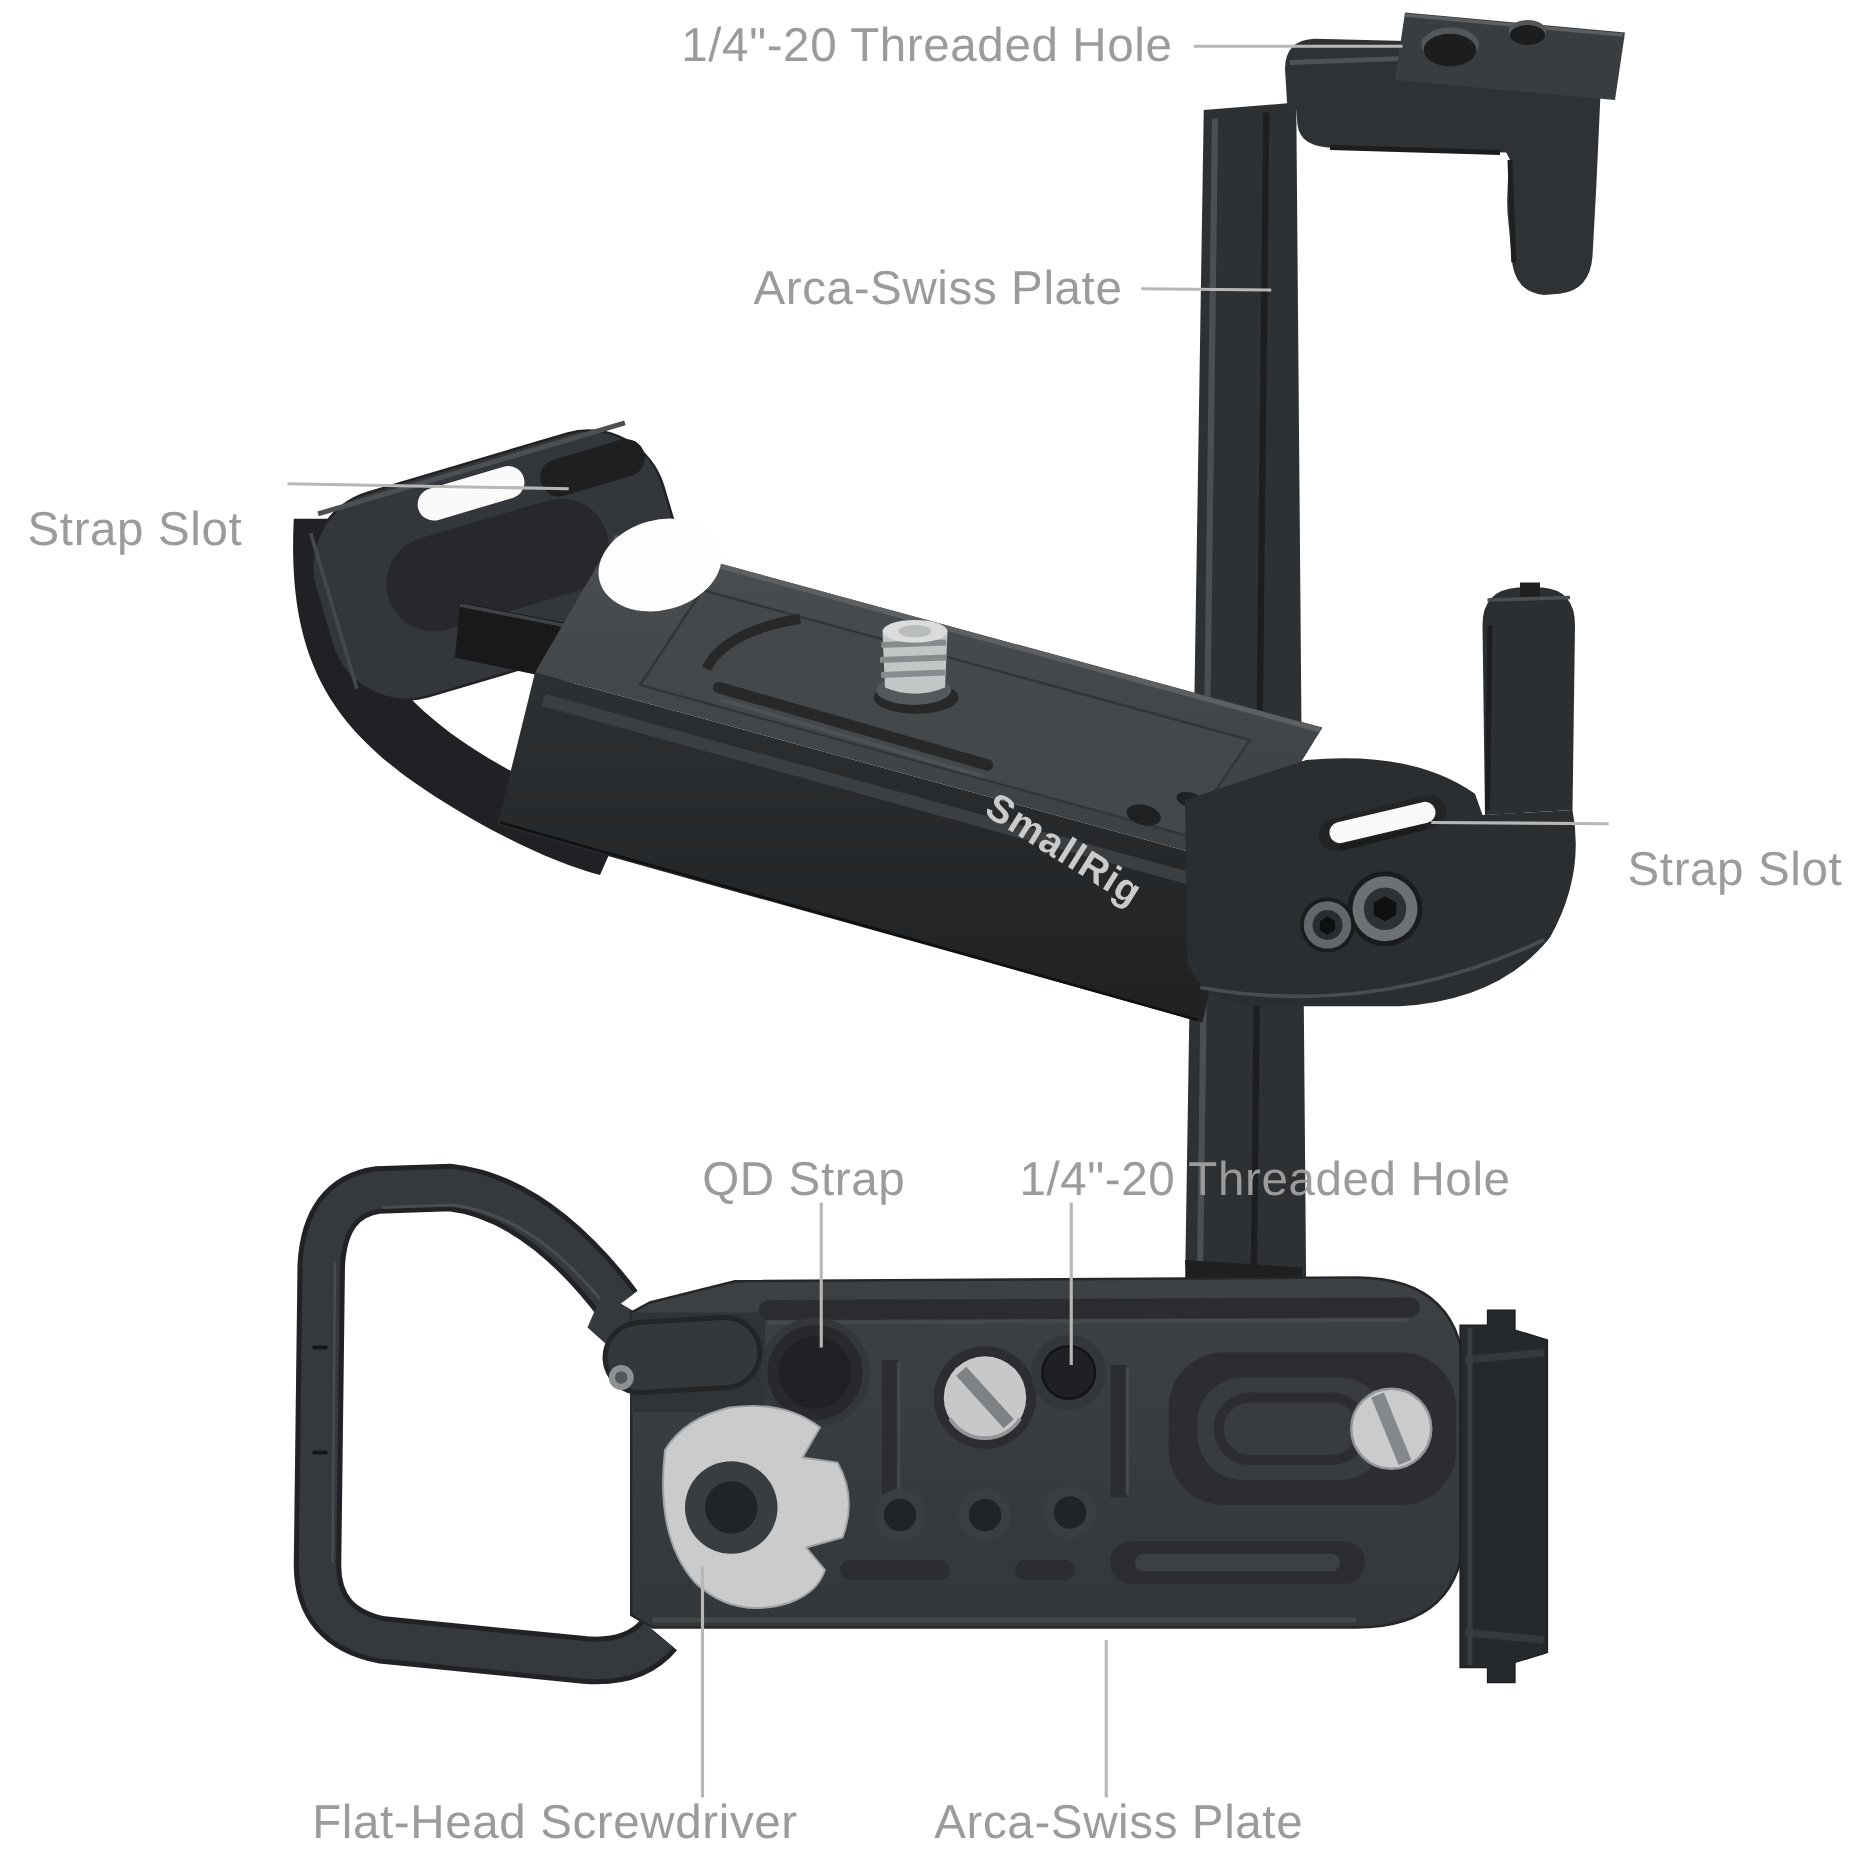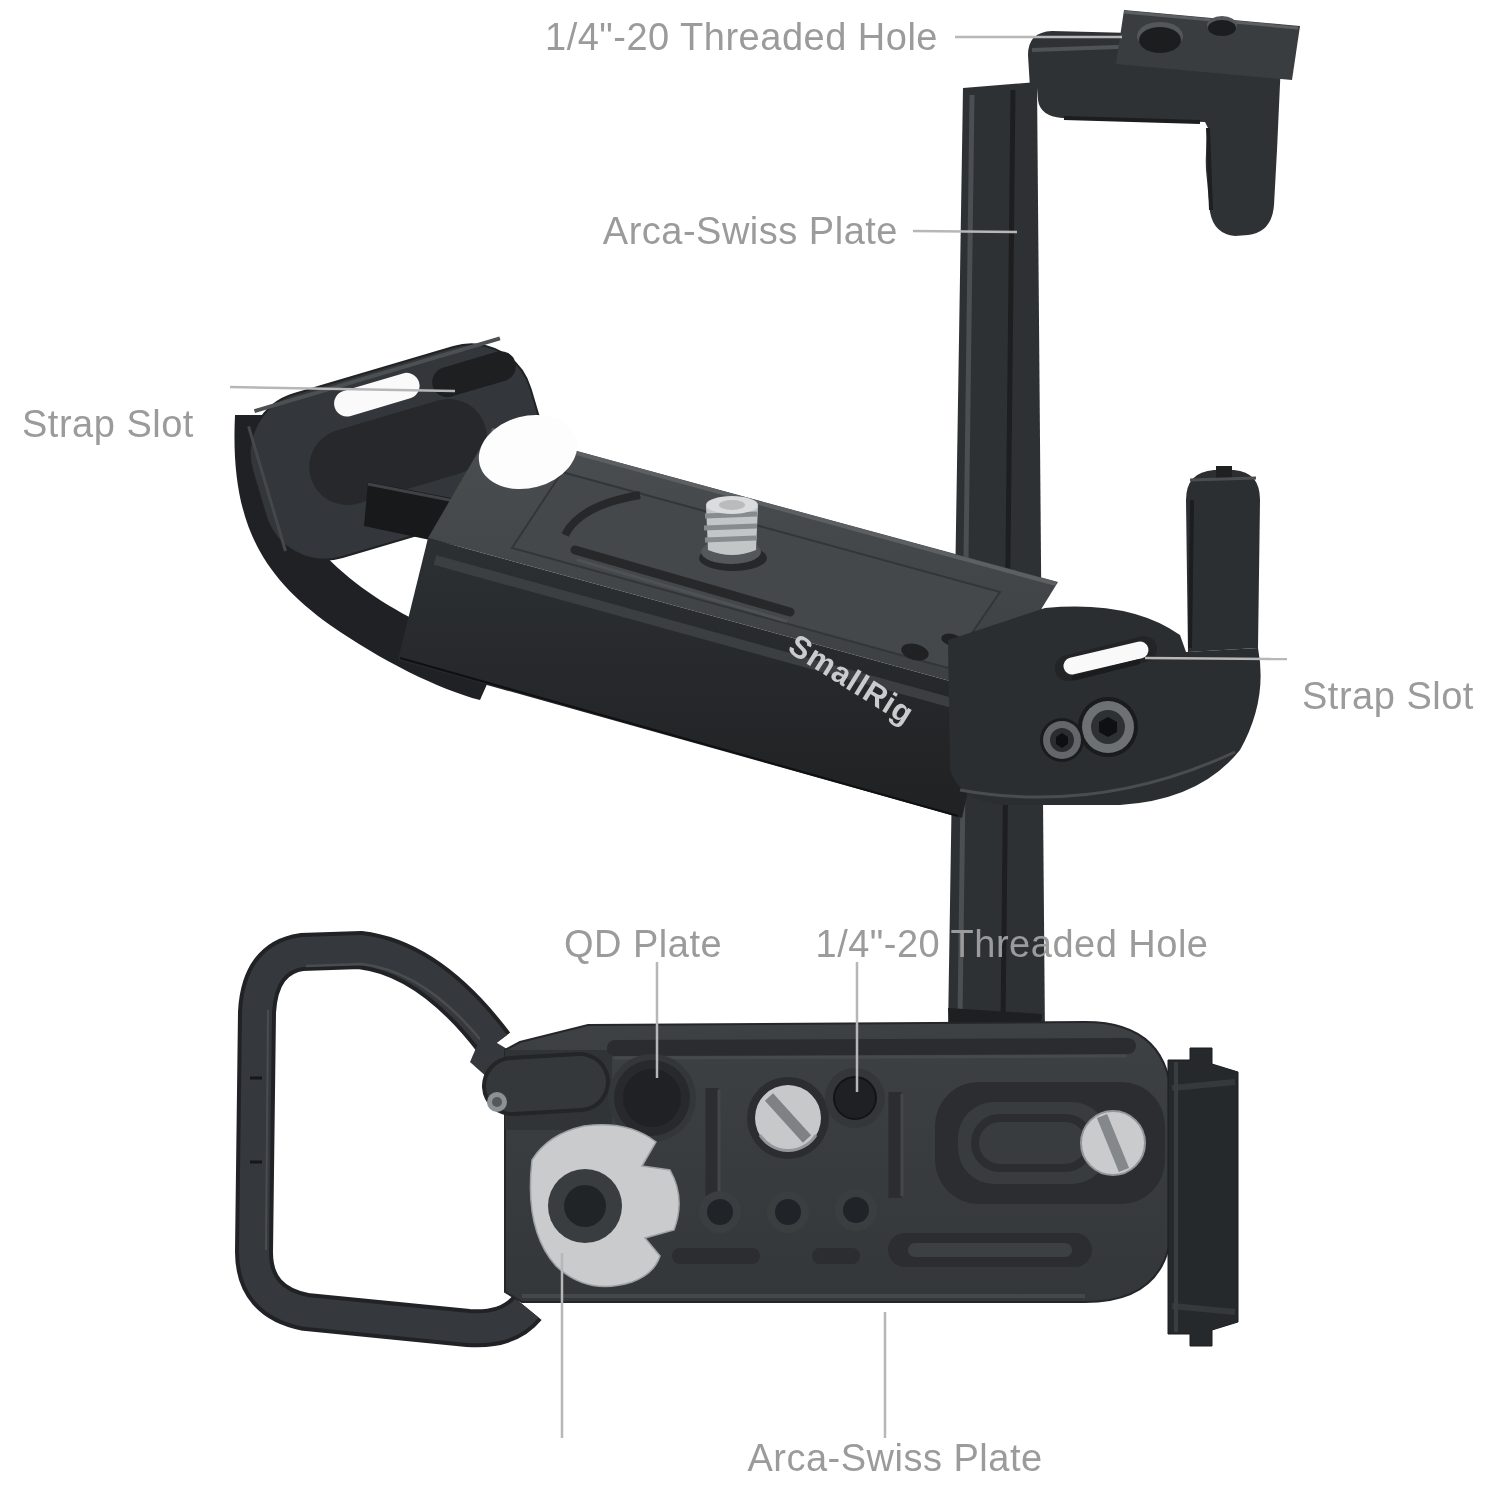--- a/index.html
+++ b/index.html
@@ -222,16 +222,17 @@
       <line x1="857" y1="962" x2="857" y2="1092"></line>
       <line x1="562" y1="1253" x2="562" y2="1438"></line>
       <line x1="885" y1="1312" x2="885" y2="1438"></line>
     </g>
   </svg>
 
   <div class="callout a-right" style="right:562px;top:37px">1/4"-20 Threaded Hole</div>
   <div class="callout a-right" style="right:602px;top:231px">Arca-Swiss Plate</div>
   <div class="callout a-left" style="left:22px;top:387px">Strap Slot</div>
   <div class="callout a-left" style="left:1302px;top:659px">Strap Slot</div>
-  <div class="callout a-center" style="left:643px;top:944px">QD Plate</div>
+  <div class="callout a-center" style="left:643px;top:944px">QD Strap</div>
   <div class="callout a-center" style="left:1012px;top:944px">1/4"-20 Threaded Hole</div>
+  <div class="callout a-center" style="left:444px;top:1458px">Flat-Head Screwdriver</div>
   <div class="callout a-center" style="left:895px;top:1458px">Arca-Swiss Plate</div>
 </div>
 
 </body></html>

